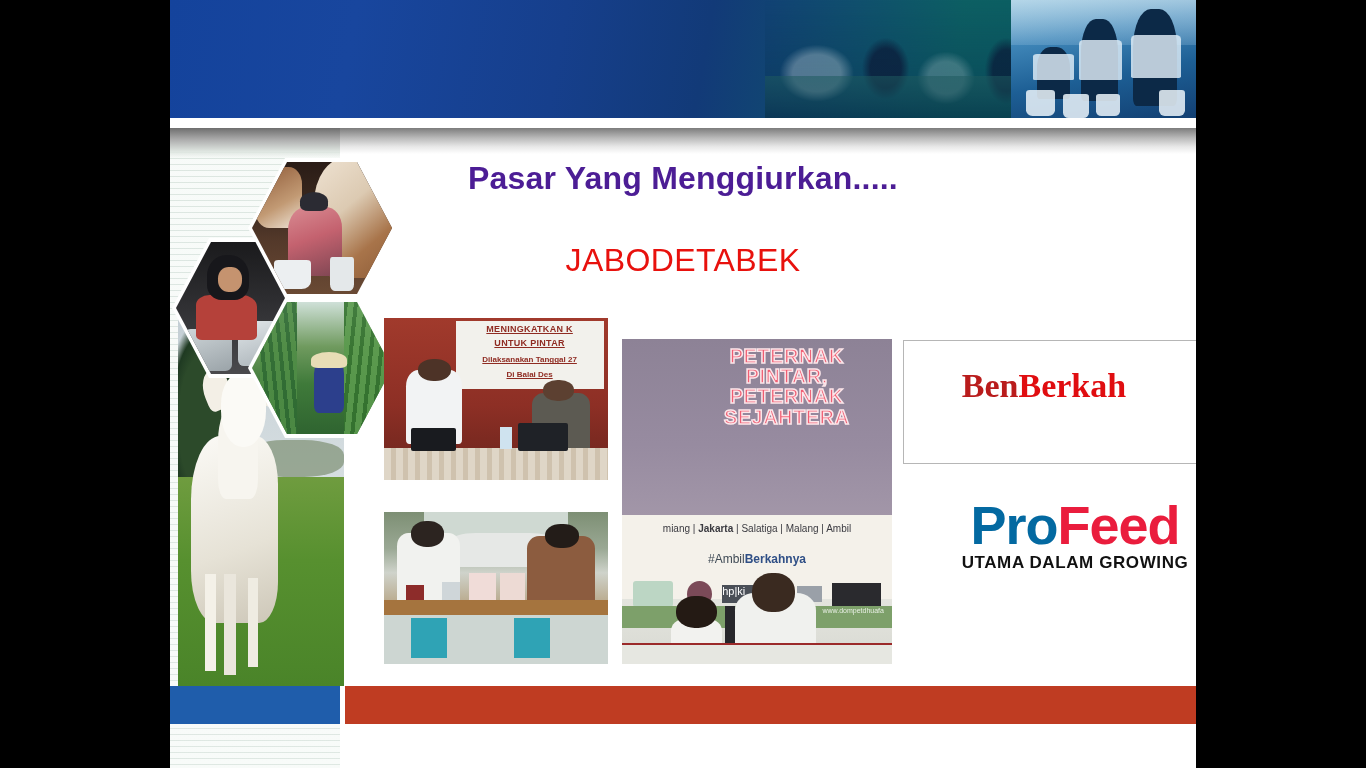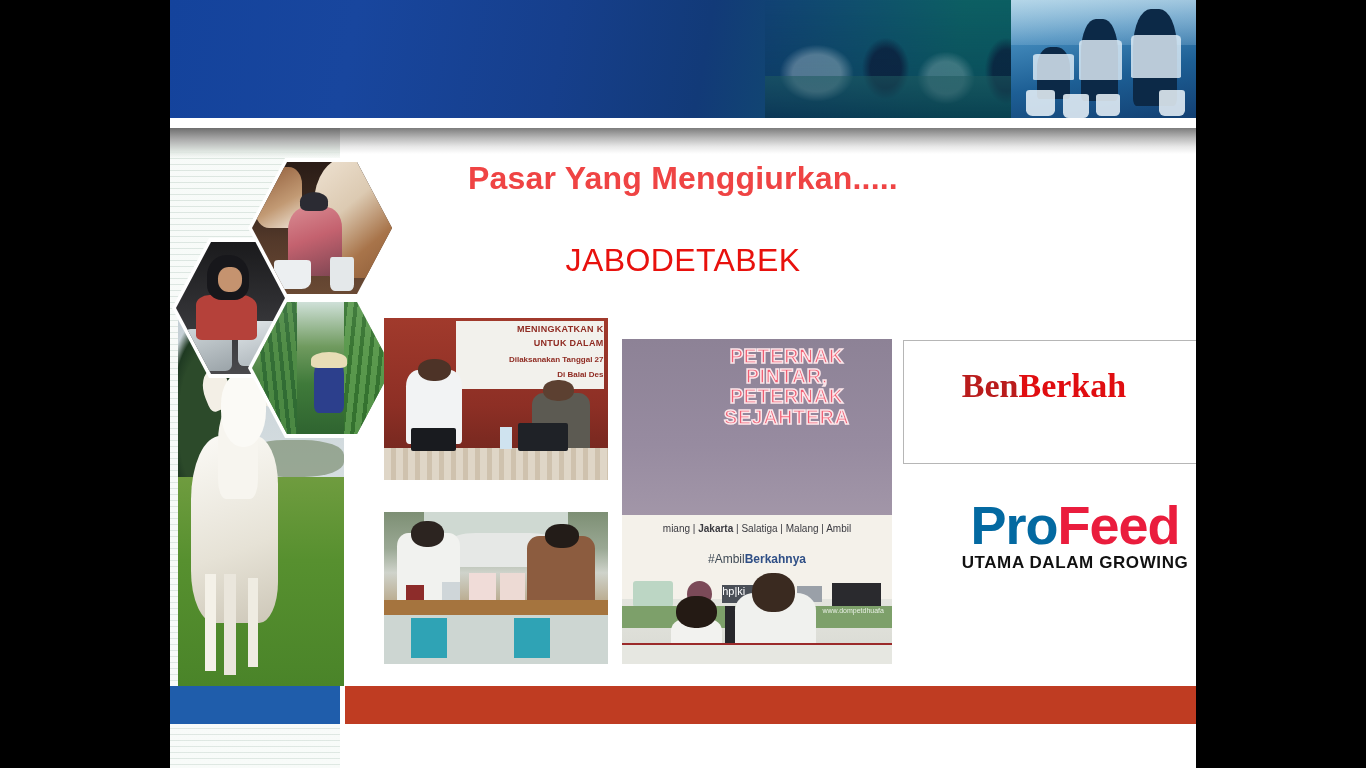--- a/index.html
+++ b/index.html
@@ -98,34 +98,34 @@
   .goat .neck{position:absolute;left:24%;top:24%;width:24%;height:26%;background:#f7f5ef;border-radius:40% 40% 20% 20%;}
   .goat .headg{position:absolute;left:26%;top:16%;width:27%;height:20%;background:#fbfaf6;border-radius:42% 42% 48% 48%;}
   .goat .earL{position:absolute;left:15%;top:15%;width:16%;height:11%;background:#f3efe6;border-radius:60% 20% 60% 20%;transform:rotate(-22deg);}
   .goat .earR{position:absolute;left:47%;top:14%;width:17%;height:11%;background:#f0ece2;border-radius:20% 60% 20% 60%;transform:rotate(20deg);}
   .goat .legA{position:absolute;left:16%;bottom:4%;width:7%;height:26%;background:#f4f1e8;}
   .goat .legB{position:absolute;left:28%;bottom:3%;width:7%;height:27%;background:#eae6dc;}
   .goat .legC{position:absolute;left:42%;bottom:5%;width:6%;height:24%;background:#efece2;}
 
   
   .title1{position:absolute;left:0;top:160px;width:1026px;text-align:center;
-          color:#ef4444;font-weight:bold;font-size:32px;letter-spacing:.2px;}
+          color:#4c1d95;font-weight:bold;font-size:32px;letter-spacing:.2px;}
   .title2{position:absolute;left:0;top:242px;width:1026px;text-align:center;
           color:#e8110d;font-weight:normal;font-size:32px;letter-spacing:.4px;}
 
   
   .photo{position:absolute;overflow:hidden;background:#cfcfcf;}
 
   
   .ph-seminar{left:214px;top:318px;width:224px;height:162px;background:#8a2f28;}
   .ph-seminar .wall{position:absolute;left:0;top:0;width:100%;height:100%;
         background:linear-gradient(180deg,#a13a2c 0%,#8d2f25 54%,#7d2a21 74%,#6d2720 100%);}
   .ph-seminar .bann{position:absolute;left:32%;top:2%;width:66%;height:42%;background:#f2f1ec;}
-  .ph-seminar .bann .ln{position:absolute;left:0;width:100%;text-align:right;
-        font-family:"Liberation Sans",sans-serif;color:#8f2b22;font-weight:bold;}
+  .ph-seminar .bann .ln{position:absolute;left:0;width:100%;text-align:center;
+        font-family:"Liberation Sans",sans-serif;color:#8f2b22;font-weight:bold;text-decoration:underline;}
   .ph-seminar .l1{top:4%;font-size:9px;letter-spacing:.3px;}
   .ph-seminar .l2{top:24%;font-size:9px;color:#2a4f9b;letter-spacing:.3px;}
   .ph-seminar .l3{top:50%;font-size:8px;color:#2f2f33;font-weight:normal;}
   .ph-seminar .l4{top:72%;font-size:8px;color:#2f2f33;font-weight:normal;}
   .ph-seminar .bstrip{position:absolute;left:0;bottom:4%;width:100%;height:12%;background:#5b7fc4;opacity:.75;}
   .ph-seminar .manA{position:absolute;left:10%;top:32%;width:25%;height:46%;background:#f2f3f4;border-radius:22% 22% 6% 6%;}
   .ph-seminar .headA{position:absolute;left:15%;top:25%;width:15%;height:14%;background:#4d3327;border-radius:46%;}
   .ph-seminar .manB{position:absolute;left:66%;top:46%;width:26%;height:36%;background:#5c5a52;border-radius:20% 20% 4% 4%;}
   .ph-seminar .headB{position:absolute;left:71%;top:38%;width:14%;height:13%;background:#5c4031;border-radius:46%;}
   .ph-seminar .table{position:absolute;left:0;bottom:0;width:100%;height:20%;
@@ -299,21 +299,21 @@
       </div>
     </div>
 
     <div class="title1">Pasar Yang Menggiurkan.....</div>
     <div class="title2">JABODETABEK</div>
 
     <div class="photo ph-seminar">
       <div class="wall"></div>
       <div class="bann">
         <div class="ln l1">MENINGKATKAN K</div>
-        <div class="ln l2">UNTUK DALAM</div>
+        <div class="ln l2">UNTUK PINTAR</div>
         <div class="ln l3">Dilaksanakan Tanggal 27</div>
         <div class="ln l4">Di Balai Des</div>
       </div>
       <div class="bstrip"></div>
       <div class="manA"></div>
       <div class="headA"></div>
       <div class="manB"></div>
       <div class="headB"></div>
       <div class="table"></div>
       <div class="lap"></div>

